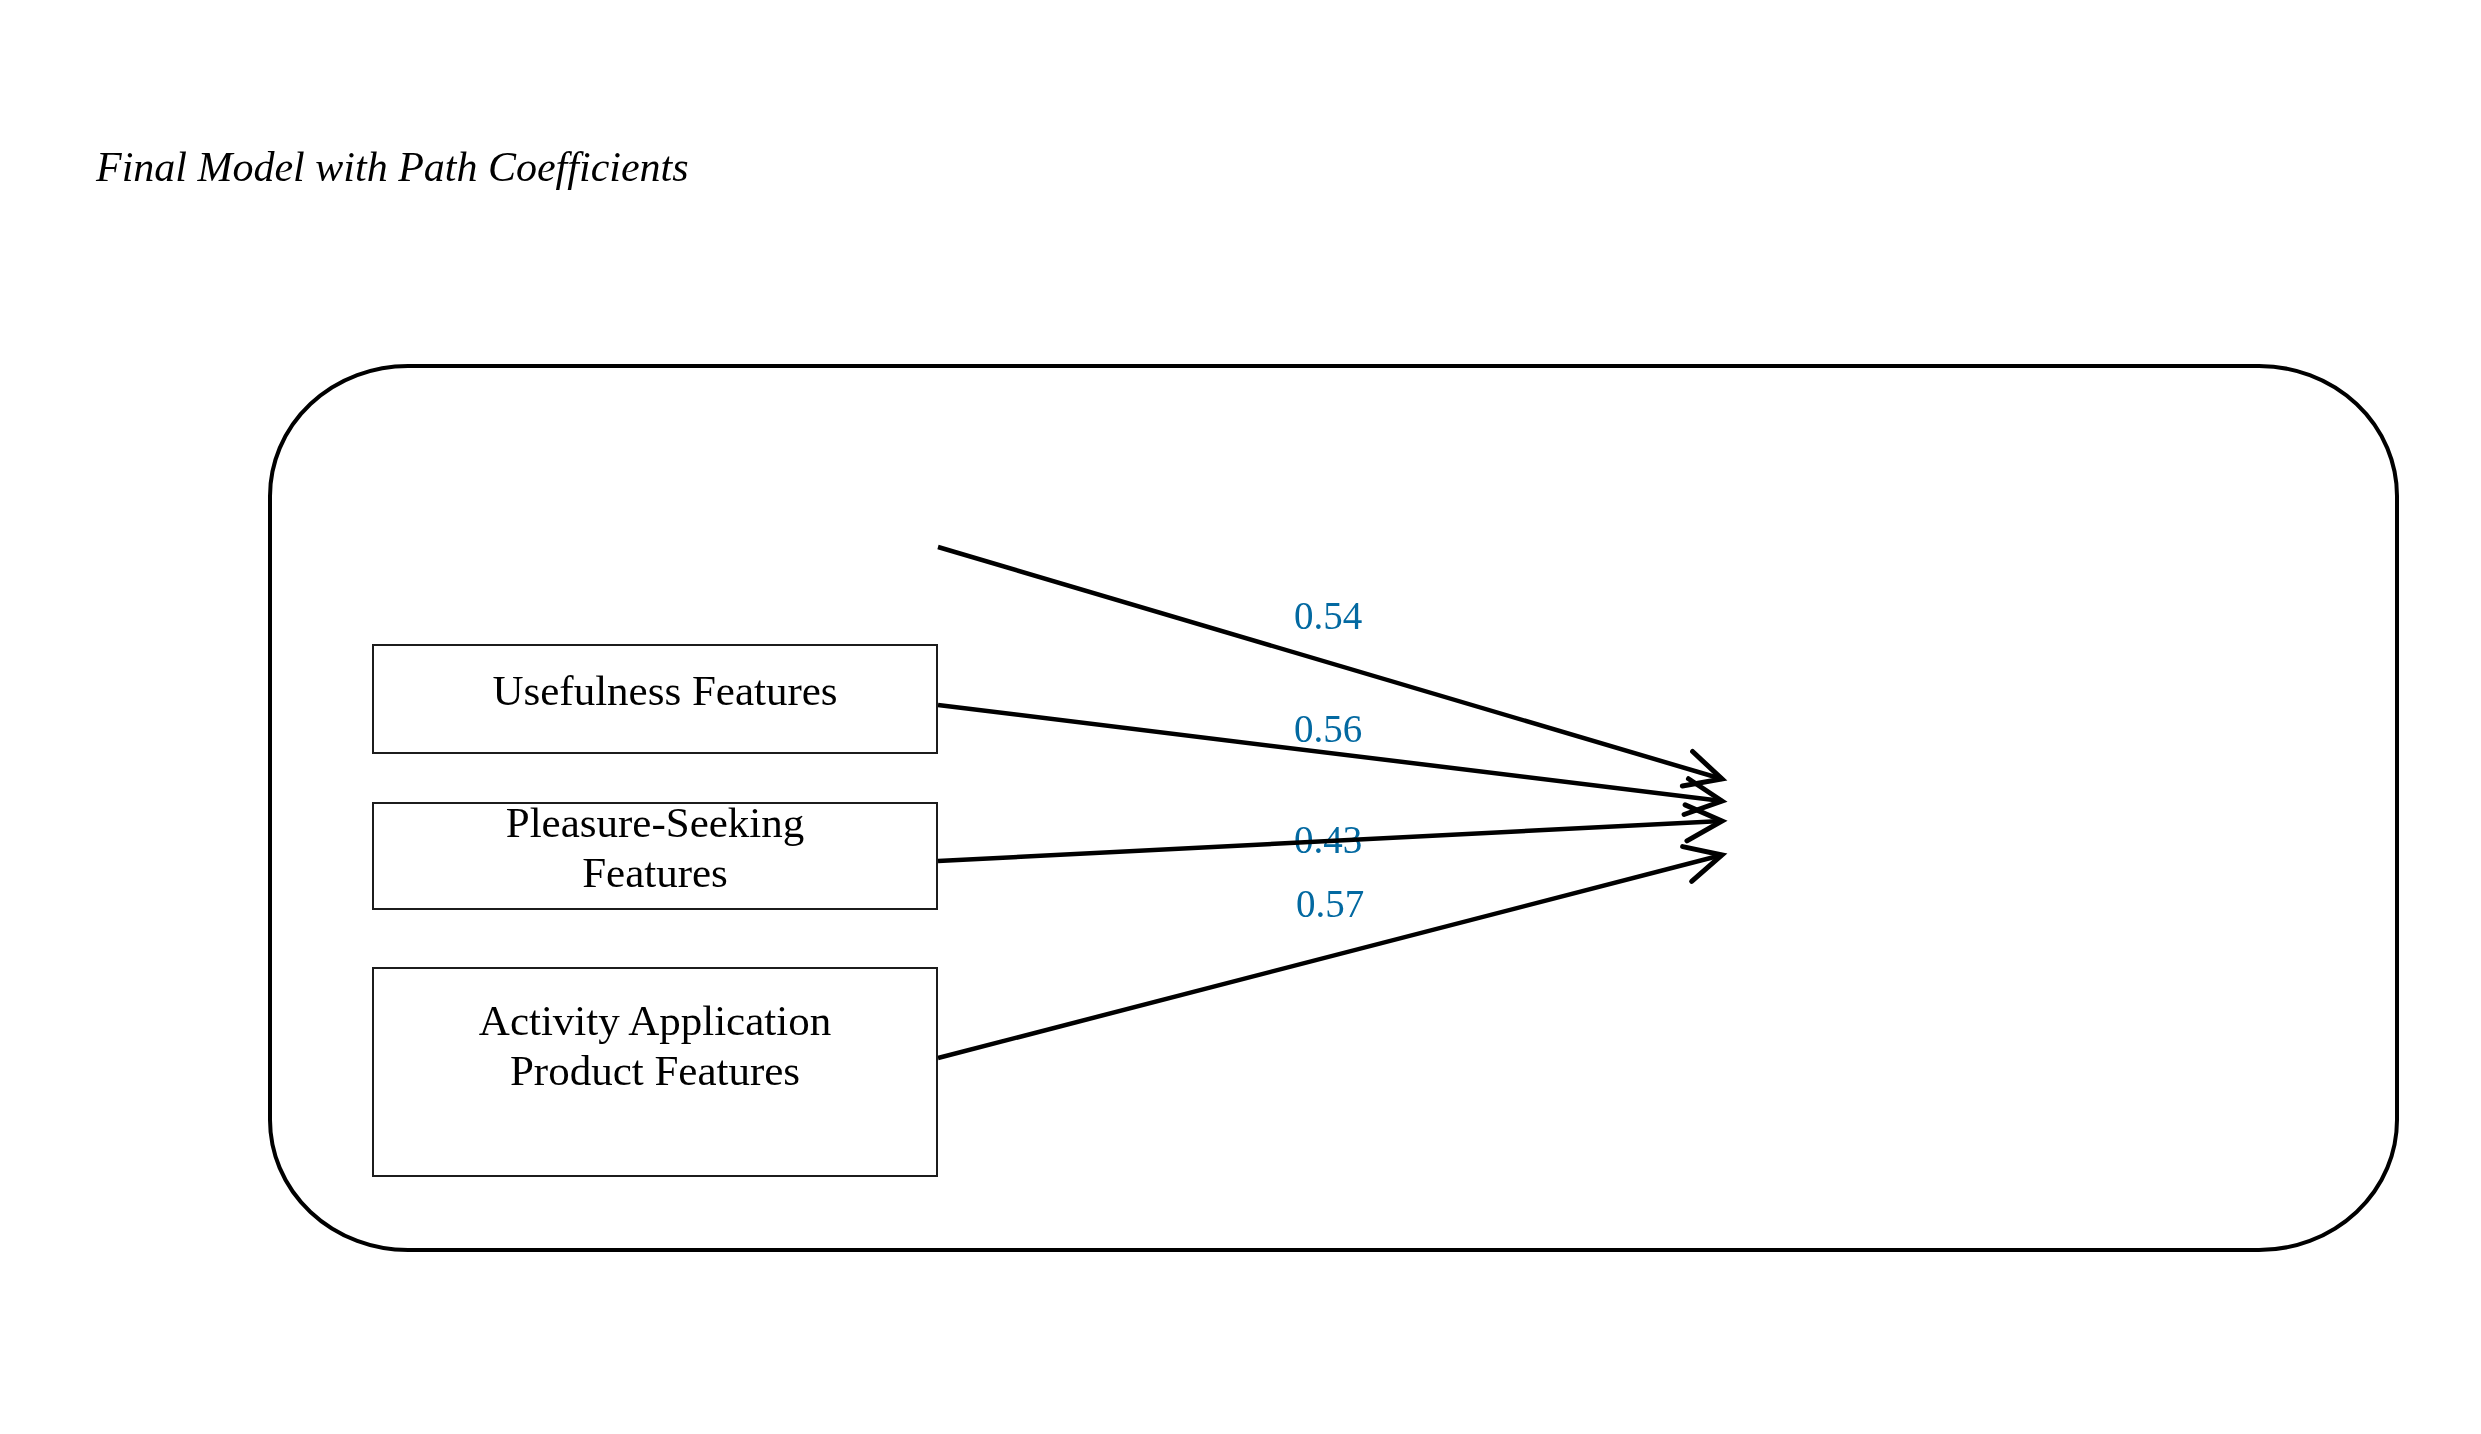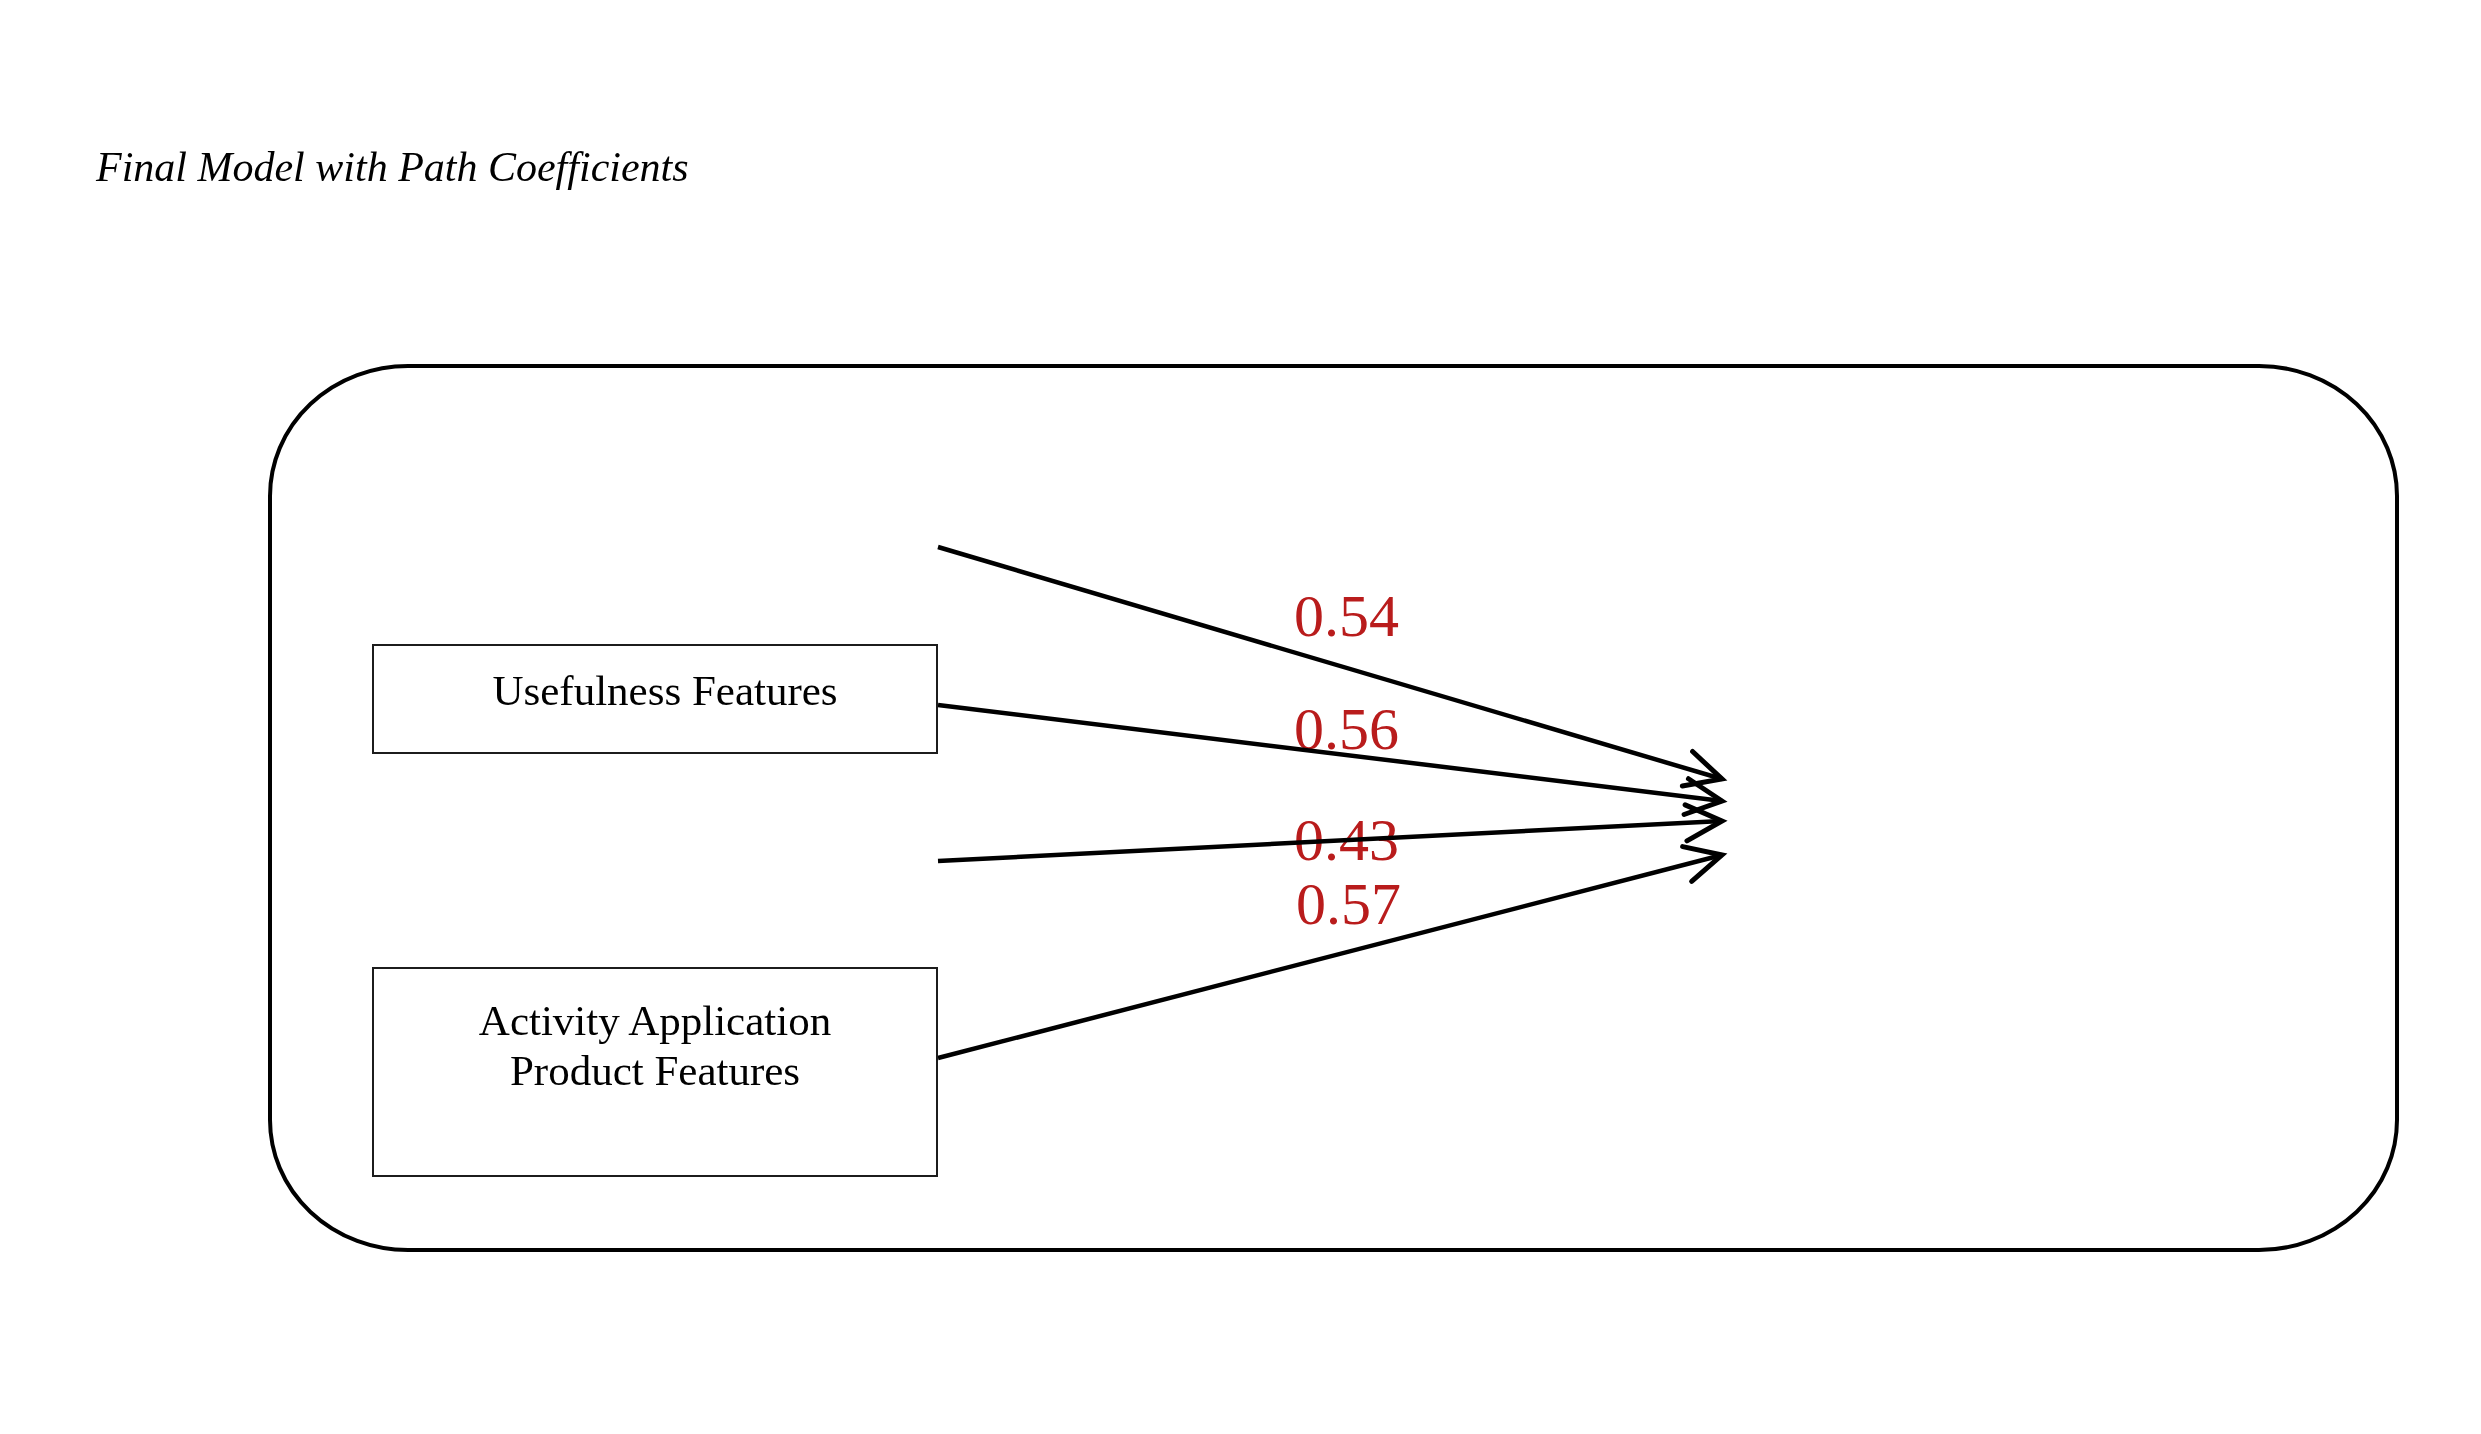--- a/index.html
+++ b/index.html
@@ -20,23 +20,23 @@
     top: 140px;
     font-size: 42px;
     line-height: 1.3;
     font-style: italic;
     color: #000000;
     white-space: nowrap;
     z-index: 4;
   }
   .coef {
     position: absolute;
-    font-size: 60px;
+    font-size: 39px;
     line-height: 48px;
-    color: #b91c1c;
+    color: #0369a1;
     white-space: nowrap;
     z-index: 1;
   }
   svg.wires {
     position: absolute;
     left: 0; top: 0;
     z-index: 2;
     pointer-events: none;
   }
   .box {
@@ -101,18 +101,21 @@
 
     <line x1="938" y1="547" x2="1722" y2="779" stroke="#000000" stroke-width="4.5" marker-end="url(#arrowhead)"></line>
     <line x1="938" y1="705" x2="1722" y2="801" stroke="#000000" stroke-width="4.5" marker-end="url(#arrowhead)"></line>
     <line x1="938" y1="861" x2="1722" y2="821" stroke="#000000" stroke-width="4.5" marker-end="url(#arrowhead)"></line>
     <line x1="938" y1="1058" x2="1722" y2="855" stroke="#000000" stroke-width="4.5" marker-end="url(#arrowhead)"></line>
   </svg>
 
   <div class="box predictor box-2">
     <span class="label-text">Usefulness Features</span>
   </div>
+  <div class="box predictor box-3">
+    <span class="label-text">Pleasure-Seeking Features</span>
+  </div>
   <div class="box predictor tall box-4">
     <span class="label-text">Activity Application Product Features</span>
   </div>
 
 
 </div>
 
 </body></html>

